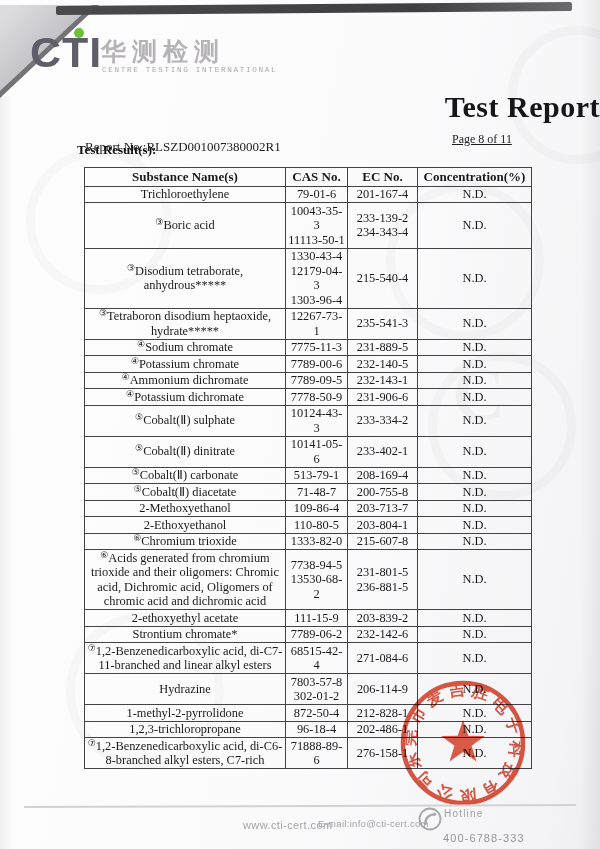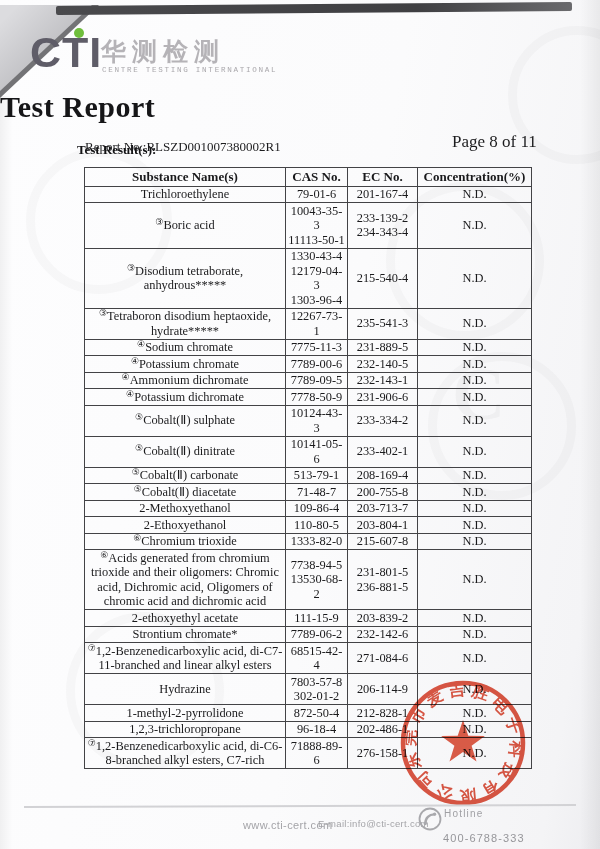--- a/index.html
+++ b/index.html
@@ -34,24 +34,24 @@
     font-size:43px;line-height:1;color:#5f5d68;letter-spacing:1px;}
   .logo-dot{position:absolute;left:74px;top:28px;width:10px;height:10px;
     border-radius:50%;background:#6fbe3c;}
   .logo-cn{position:absolute;left:101px;top:39px;
     font-family:"Liberation Sans",sans-serif;font-weight:700;
     font-size:25px;line-height:1;color:#b5b3b7;letter-spacing:6px;}
   .logo-sub{position:absolute;left:102px;top:66px;
     font-family:Liberation Mono, monospace;
     font-size:7.6px;color:#a9a7ab;letter-spacing:1.7px;}
   
-  .title{position:absolute;left:0;top:90px;width:600px;text-align:left;
+  .title{position:absolute;left:0;top:90px;width:600px;text-align:right;
     font-size:30px;font-weight:bold;color:#161618;letter-spacing:0.5px;}
   .report-no{position:absolute;left:85px;top:139px;font-size:13px;color:#1c1c1e;}
-  .page-no{position:absolute;left:452px;top:132px;font-size:17px;color:#1c1c1e;}
+  .page-no{position:absolute;left:452px;top:132px;font-size:12px;color:#1c1c1e;text-decoration:underline;}
   .section-label{position:absolute;left:77px;top:142px;font-size:13px;font-weight:bold;color:#131315;}
   
   .report-table{position:absolute;left:84px;top:167px;width:447px;
     border-collapse:collapse;table-layout:fixed;
     font-size:12.4px;color:#1a1a1c;}
   .report-table th,.report-table td{
     border:1px solid #434346;text-align:center;vertical-align:middle;
     padding:0.5px 2px;line-height:14.5px;}
   .report-table th{font-size:13px;font-weight:bold;padding:1.5px 2px;}
   .num-cell,.conc-cell{white-space:pre-line;}

